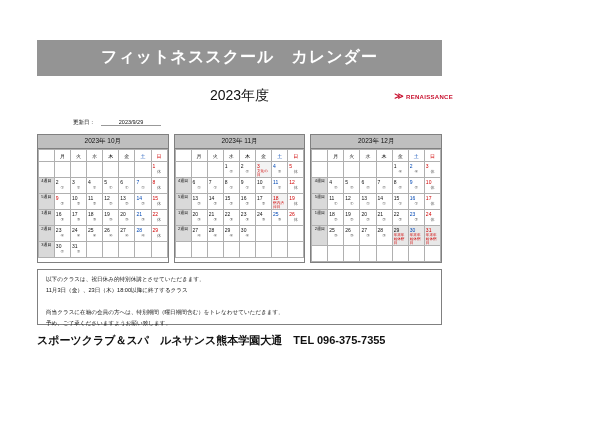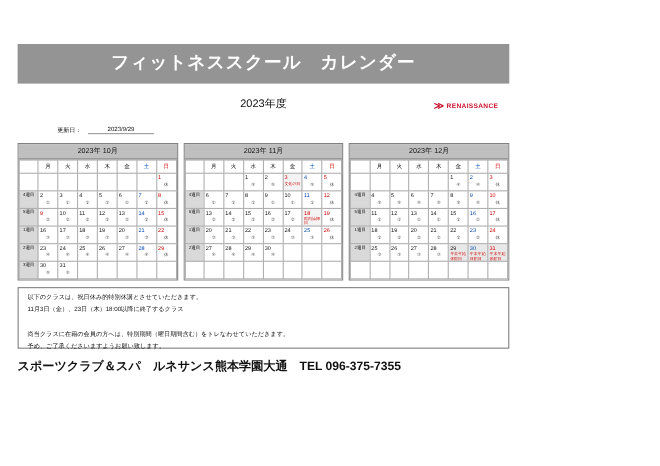--- a/index.html
+++ b/index.html
@@ -7,35 +7,35 @@
     width:600px;height:424px;
     background:#ffffff;
     font-family:"Liberation Sans", sans-serif;
     color:#111;
     overflow:hidden;
   }
   .page{
     position:relative;
     width:479px;height:424px;
     box-sizing:border-box;
-    padding:18px 16px;
+    padding:18px 37px;
   }
   .title-bar{
     background:#949494;
     color:#ffffff;
     text-align:center;
     font-size:16px;
     font-weight:bold;
     letter-spacing:1px;
     padding:7px 0 8px 0;
     margin:22px 0 0 0;
   }
   .subtitle{
     text-align:center;
-    font-size:10px;
+    font-size:14px;
     margin-top:11px;
     color:#111;
   }
   .meta-row{
     margin-top:14px;
     font-size:5.5px;
     color:#111;
     display:flex;
     align-items:center;
     gap:6px;

